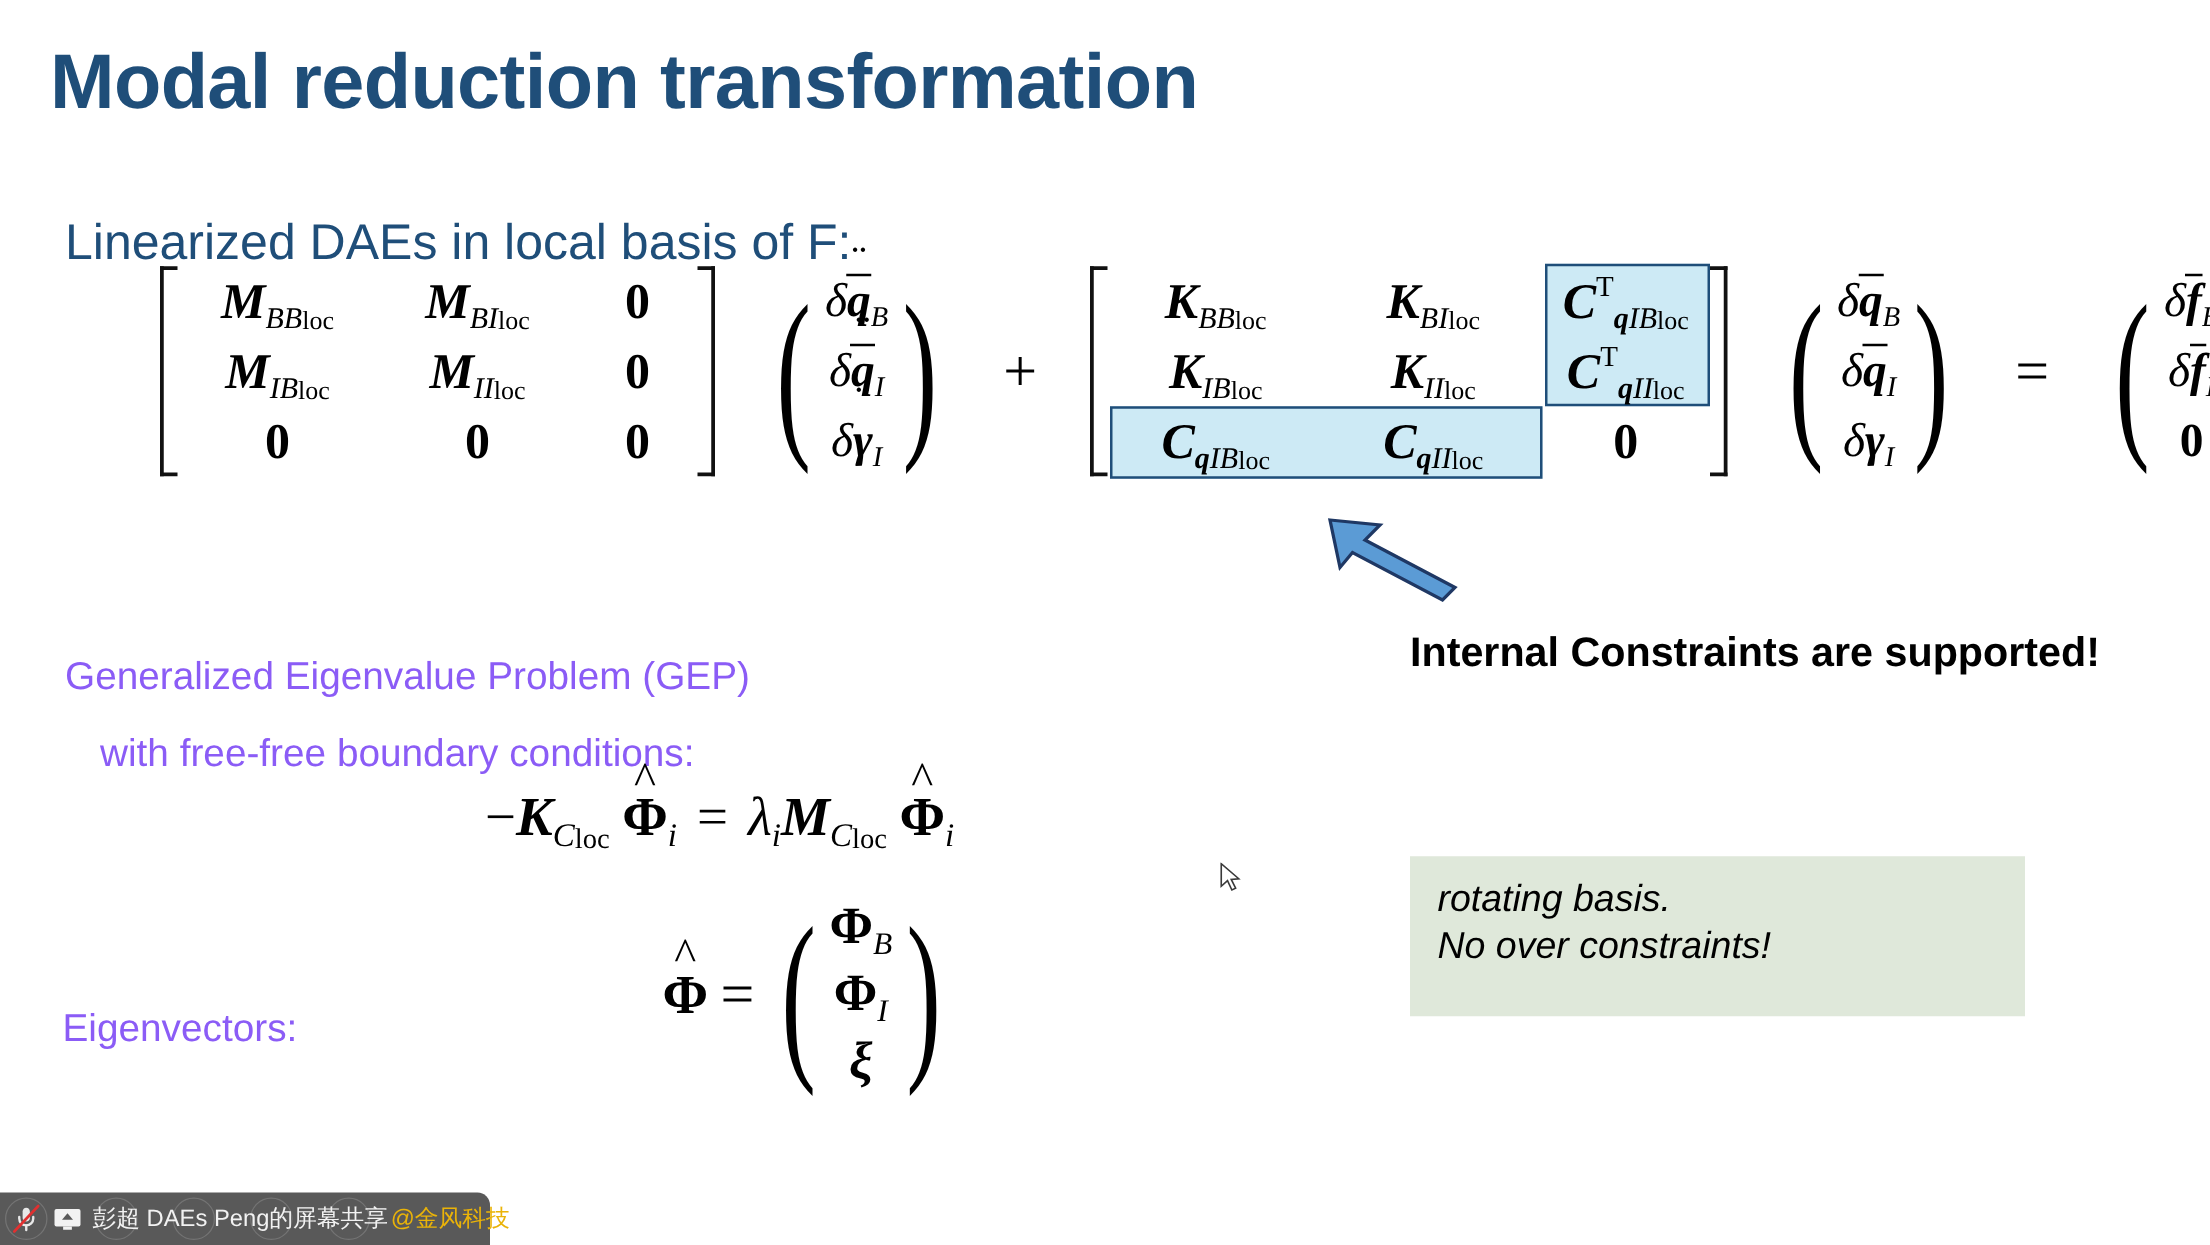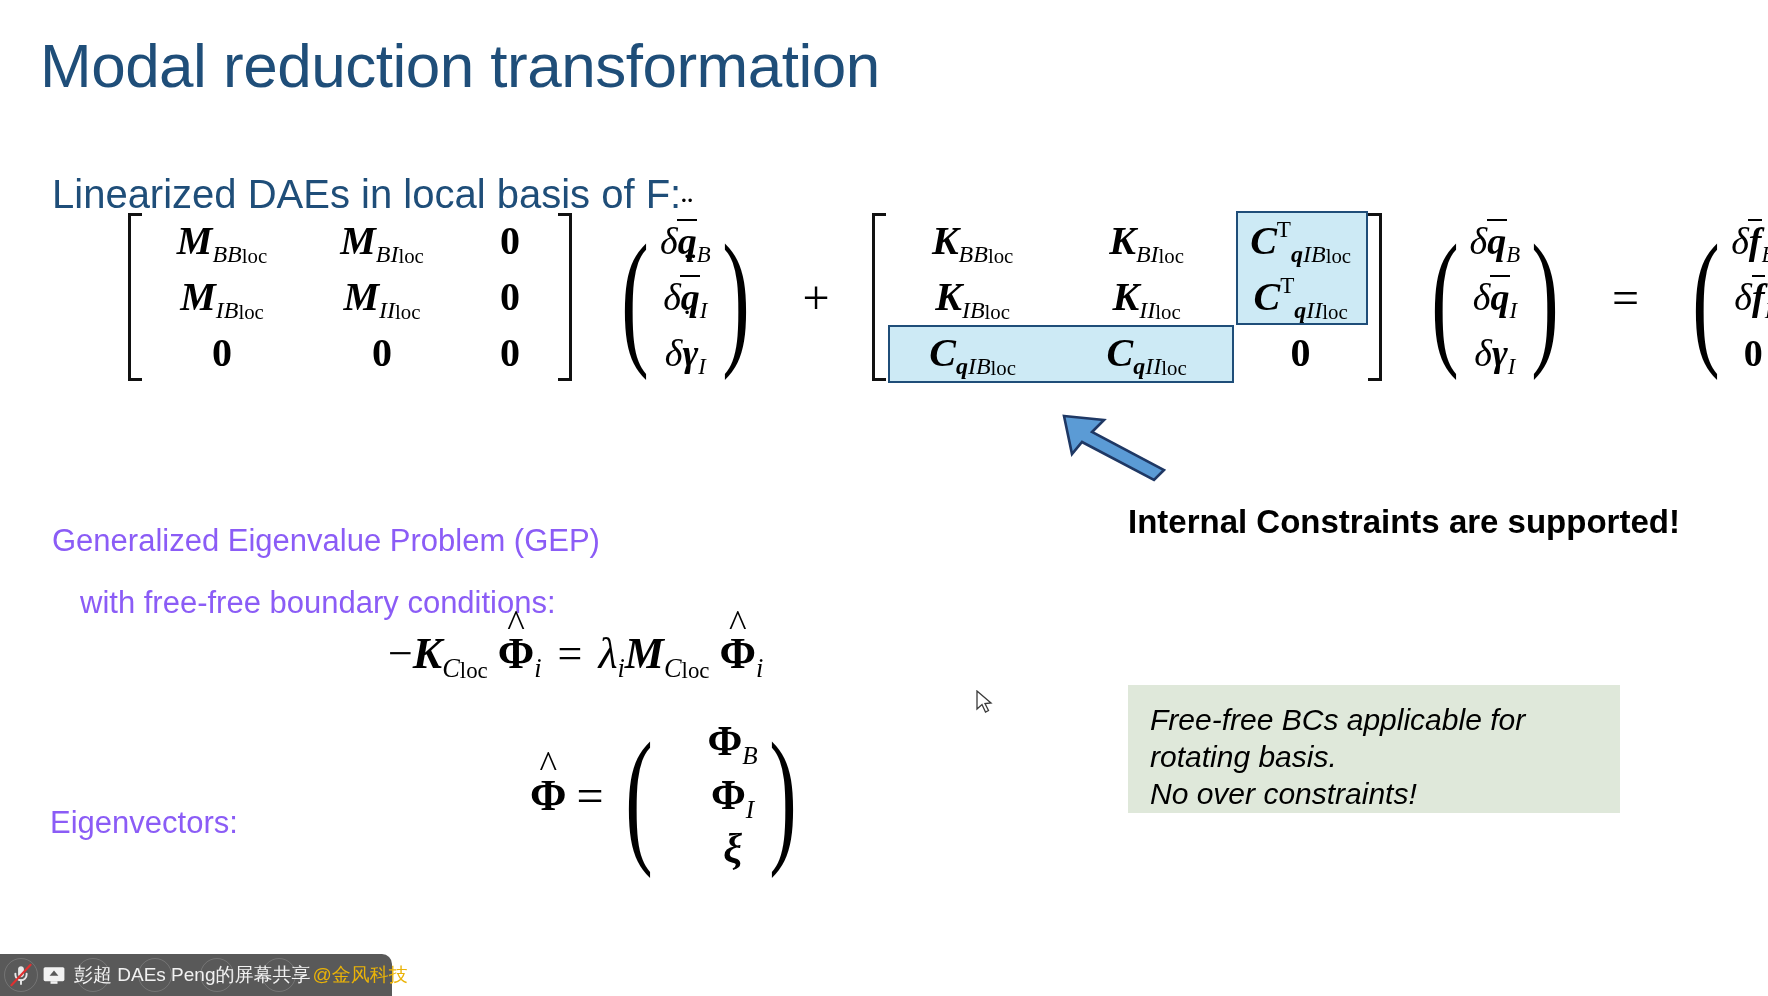--- a/index.html
+++ b/index.html
@@ -14,21 +14,21 @@
     position: relative;
     width: 1768px; height: 996px;
     background: #ffffff;
   }
 
   
   #slide-title {
     position: absolute;
     left: 40px; top: 30px;
     font-size: 62px;
-    font-weight: 400;
+    font-weight: 700;
     color: #1F4E79;
     letter-spacing: -0.5px;
     white-space: nowrap;
   }
   #subtitle {
     position: absolute;
     left: 52px; top: 172px;
     font-size: 40px;
     font-weight: 400;
     color: #1F4E79;
@@ -205,21 +205,21 @@
   }
 
   
   #eq3 {
     position: absolute;
     left: 530px; top: 715px;
     display: flex;
     align-items: center;
     height: 160px;
   }
-  #eq3 .cell { font-size: 42px; font-weight: bold; margin-left: 44px; }
+  #eq3 .cell { font-size: 42px; font-weight: bold; }
   #eq3 .mgrid { grid-auto-rows: 54px; }
 
   
   #arrow {
     position: absolute;
     left: 1060px; top: 410px;
     width: 108px; height: 72px;
   }
   #constraints-note {
     position: absolute;
@@ -395,21 +395,20 @@
     </div>
   </div>
 
   <svg id="arrow" viewBox="0 0 108 72">
     <polygon points="4,6 44,10 32,22 104,60 94,70 22,32 12,44" fill="#5B9BD5" stroke="#1F3864" stroke-width="2.6" stroke-linejoin="miter"></polygon>
   </svg>
 
   <div id="constraints-note">Internal Constraints are supported!</div>
 
   <div id="green-box">
-    <div class="gline">Free-free BCs applicable for</div>
     <div class="gline">rotating basis.</div>
     <div class="gline">No over constraints!</div>
   </div>
 
   <svg id="cursor" viewBox="0 0 18 26">
     <polygon points="1,1 1,19 6,14.5 9.5,22 12.5,20.5 9,13.5 15,13" fill="#ffffff" stroke="#3a3a3a" stroke-width="1.3"></polygon>
   </svg>
 
   <div id="taskbar">
     <div class="ghost-circle" style="left:4px"></div>

